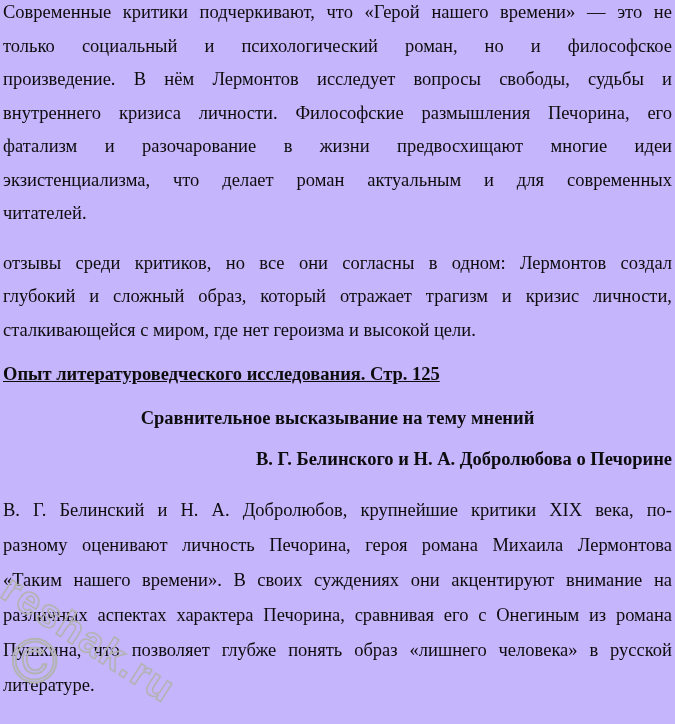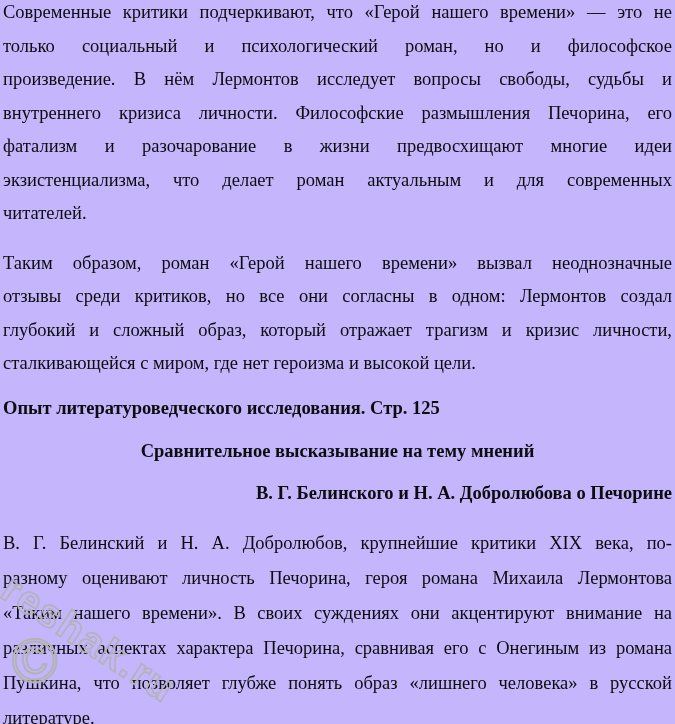--- a/index.html
+++ b/index.html
@@ -25,21 +25,21 @@
   .para .tline.tline-last { text-align-last: left; font-family: Liberation Serif, serif; }
   .para-comparison .tline { line-height: 35px; }
   .para-critics { margin-top: -4px; }
   .para-conclusion { margin-top: 16px; }
   .para-comparison { margin-top: 16px; }
   .heading {
     font-size: 18.5px;
     font-weight: bold;
     line-height: 33.5px;
   }
-  .heading-left { text-align: left; margin-top: 11px; }
+  .heading-left { text-align: left; margin-top: 11px; text-decoration: underline; }
   .heading-center-1 { text-align: center; margin-top: 10px; }
   .heading-center-2 { text-align: right; margin-top: 8px; }
   .watermark {
     position: absolute;
     left: 0; top: 0;
     width: 100%; height: 100%;
     pointer-events: none;
     z-index: 5;
   }
   .wm-site {
@@ -77,21 +77,20 @@
       <div class="tline">Современные критики подчеркивают, что «Герой нашего времени» — это не</div>
       <div class="tline">только социальный и психологический роман, но и философское</div>
       <div class="tline">произведение. В нём Лермонтов исследует вопросы свободы, судьбы и</div>
       <div class="tline">внутреннего кризиса личности. Философские размышления Печорина, его</div>
       <div class="tline">фатализм и разочарование в жизни предвосхищают многие идеи</div>
       <div class="tline">экзистенциализма, что делает роман актуальным и для современных</div>
       <div class="tline tline-last">читателей.</div>
     </div>
 
   <div class="para para-conclusion">
-      <div class="tline">Таким образом, роман «Герой нашего времени» вызвал неоднозначные</div>
       <div class="tline">отзывы среди критиков, но все они согласны в одном: Лермонтов создал</div>
       <div class="tline">глубокий и сложный образ, который отражает трагизм и кризис личности,</div>
       <div class="tline tline-last">сталкивающейся с миром, где нет героизма и высокой цели.</div>
     </div>
 
   <div class="heading heading-left">Опыт литературоведческого исследования. Стр. 125</div>
 
   <div class="heading heading-center-1">Сравнительное высказывание на тему мнений</div>
 
   <div class="heading heading-center-2">В. Г. Белинского и Н. А. Добролюбова о Печорине</div>

